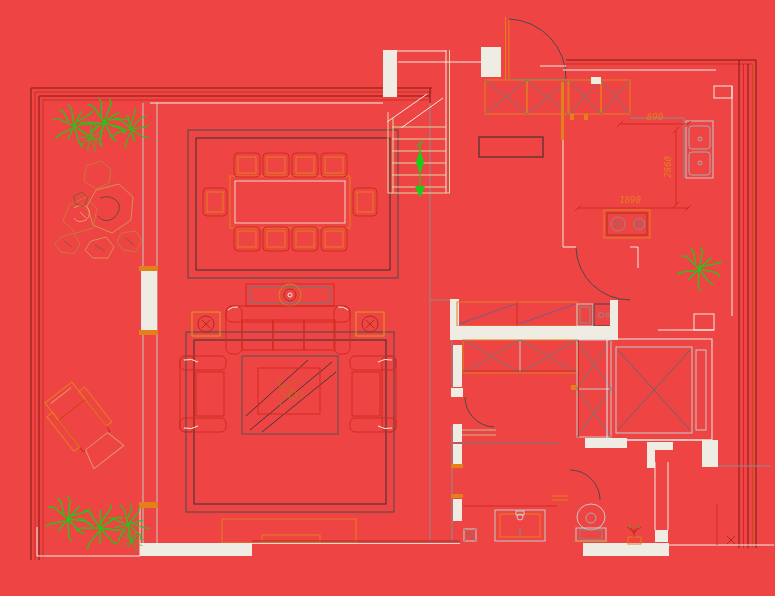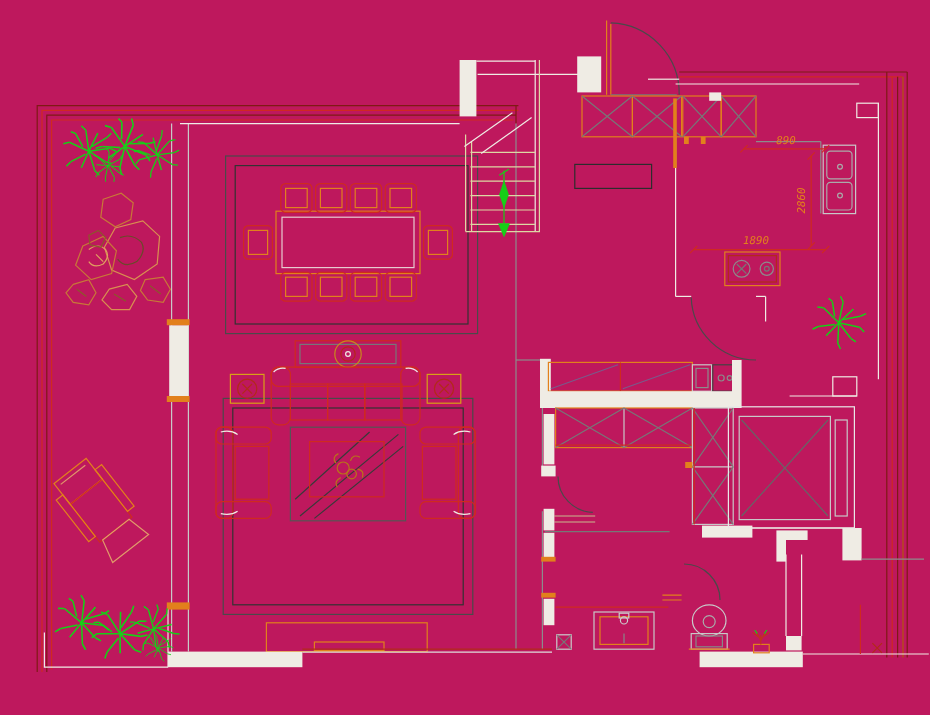--- a/index.html
+++ b/index.html
@@ -1,16 +1,16 @@
 <!DOCTYPE html>
 <html><head>
 <meta charset="utf-8">
 <style>
   html,body{margin:0;padding:0;background:#000;}
-  .canvas-wrap{width:775px;height:596px;background:#be185d;position:relative;overflow:hidden;
+  .canvas-wrap{width:775px;height:596px;background:#ef4444;position:relative;overflow:hidden;
     font-family:"DejaVu Sans Mono", monospace;}
   svg{display:block;}
   svg line,svg path,svg rect,svg circle,svg ellipse,svg polyline,svg polygon{fill:none;stroke-width:1;}
   .c-red{stroke:#cf2a20;} .c-dred{stroke:#7f1a14;} .c-org{stroke:#e2801c;}
   .c-wht{stroke:#efece4;} .c-ltg{stroke:#c8c8c8;} .c-gry{stroke:#8c8c8c;}
   .c-dgry{stroke:#4a4a4a;} .c-yel{stroke:#ddd8a4;} .c-grn{stroke:#17cf17;}
   .c-brn{stroke:#c87838;} .c-crs{stroke:#777;}
   .f-wht{fill:#efece4;stroke:none;} .f-org{fill:#e2801c;stroke:none;} .f-grn{fill:#17cf17;stroke:none;}
   .dim-text{fill:#e2801c;font:italic 9px "DejaVu Sans Mono",monospace;stroke:none;}
 </style>

